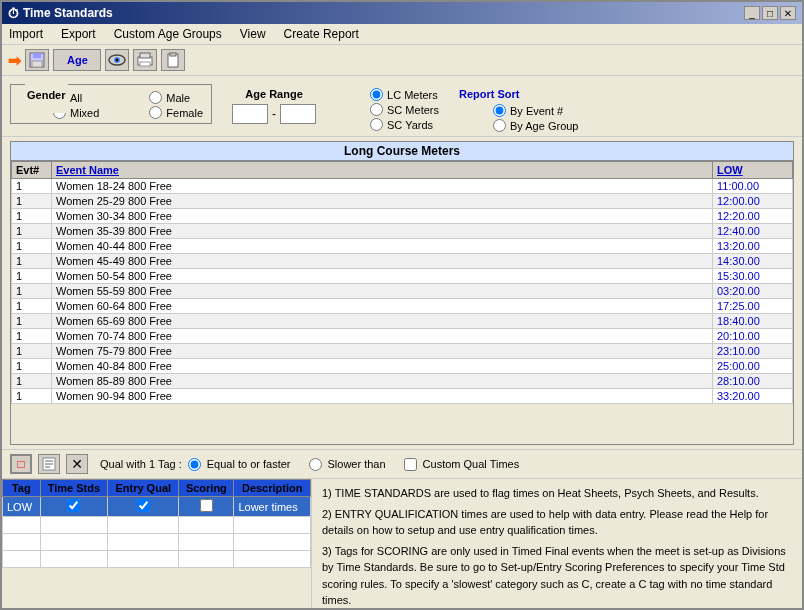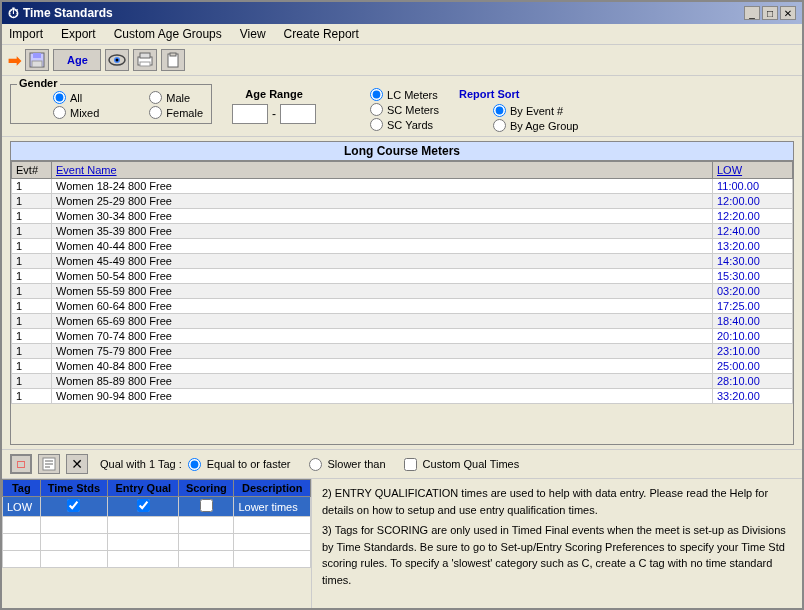--- a/index.html
+++ b/index.html
@@ -15,41 +15,41 @@
     
     .menu-bar { background: #ece9d8; padding: 2px 4px; display: flex; gap: 12px; border-bottom: 1px solid #ccc; }
     .menu-item { font-size: 12px; cursor: pointer; padding: 1px 3px; }
     
     .toolbar { background: #ece9d8; padding: 4px 6px; display: flex; align-items: center; gap: 4px; border-bottom: 1px solid #ccc; }
     .toolbar-btn { width: 24px; height: 22px; background: #d4d0c8; border: 1px solid #888; cursor: pointer; display: flex; align-items: center; justify-content: center; font-size: 14px; }
     
     .options-bar { background: #ece9d8; padding: 4px 8px; display: flex; align-items: flex-start; gap: 20px; border-bottom: 1px solid #ccc; }
     
     .group-box { border: 1px solid #888; padding: 4px 8px 4px 8px; position: relative; margin-top: 4px; }
-    .group-label { position: absolute; top: -8px; left: 6px; background: #ece9d8; padding: 0 2px; font-size: 11px; font-weight: bold; }
+    .group-label { position: absolute; top: -8px; left: 14px; background: #ece9d8; padding: 12px 2px; font-size: 11px; font-weight: bold; }
     
     .radio-group { display: flex; flex-direction: column; gap: 2px; }
     .radio-row { display: flex; align-items: center; gap: 4px; font-size: 11px; padding-left: 34px; }
     .radio-row input[type=radio] { margin: 0; }
     
     .age-range-area { display: flex; flex-direction: column; align-items: center; margin-top: 8px; }
     .age-range-label { font-size: 11px; font-weight: bold; margin-bottom: 4px; }
     .age-range-inputs { display: flex; align-items: center; gap: 4px; }
     .age-input { width: 36px; height: 20px; border: 1px solid #888; background: white; font-size: 11px; text-align: center; }
     
     .course-group { display: flex; flex-direction: column; gap: 2px; margin-top: 8px; }
     
     .report-sort-group { display: flex; flex-direction: column; gap: 2px; margin-top: 8px; }
     .report-sort-title { font-size: 11px; font-weight: bold; color: #0000cc; margin-bottom: 2px; }
     
     .table-section { flex: 1; padding: 4px 8px; display: flex; flex-direction: column; overflow: hidden; }
     .table-header-title { background: #d0e0ff; text-align: center; font-weight: bold; font-size: 12px; padding: 2px; border: 1px solid #888; border-bottom: none; color: #000; }
     
     .data-table { width: 100%; border-collapse: collapse; font-size: 11px; }
-    .data-table th { background: #d4d0c8; border: 1px solid #888; padding: 2px 4px; text-align: left; font-weight: normal; }
+    .data-table th { background: #d4d0c8; border: 1px solid #888; padding: 2px 4px; text-align: left; font-weight: bold; }
     .data-table th.blue { color: #0000cc; text-decoration: underline; }
     .data-table td { border: 1px solid #ccc; padding: 1px 4px; background: white; }
     .data-table tr:nth-child(even) td { background: #f0f0f0; }
     
     .table-container { border: 1px solid #888; overflow-y: auto; flex: 1; }
     
     .qual-bar { background: #ece9d8; padding: 4px 8px; border-top: 1px solid #ccc; display: flex; align-items: center; gap: 6px; font-size: 11px; }
     .qual-btn { width: 22px; height: 20px; border: 1px solid #888; background: #d4d0c8; cursor: pointer; display: flex; align-items: center; justify-content: center; font-size: 12px; }
     .qual-btn.red { color: red; border: 2px solid #888; }
     
@@ -345,18 +345,19 @@
               <td></td>
               <td></td>
               <td></td>
               <td></td>
             </tr>
         </tbody>
       </table>
     </div>
 
     <div class="bottom-info">
+      <p>1)   TIME STANDARDS are used to flag times on Heat Sheets, Psych Sheets, and Results.</p>
       <p>2)   ENTRY QUALIFICATION times are used to help with data entry. Please read the Help for details on how to setup and use entry qualification times.</p>
       <p>3)   Tags for SCORING are only used in Timed Final events when the meet is set-up as Divisions by Time Standards. Be sure to go to Set-up/Entry Scoring Preferences to specify your Time Std scoring rules. To specify a 'slowest' category such as C, create a C tag with no time standard times.</p>
     </div>
   </div>
 
 </div>
 
 </body></html>

